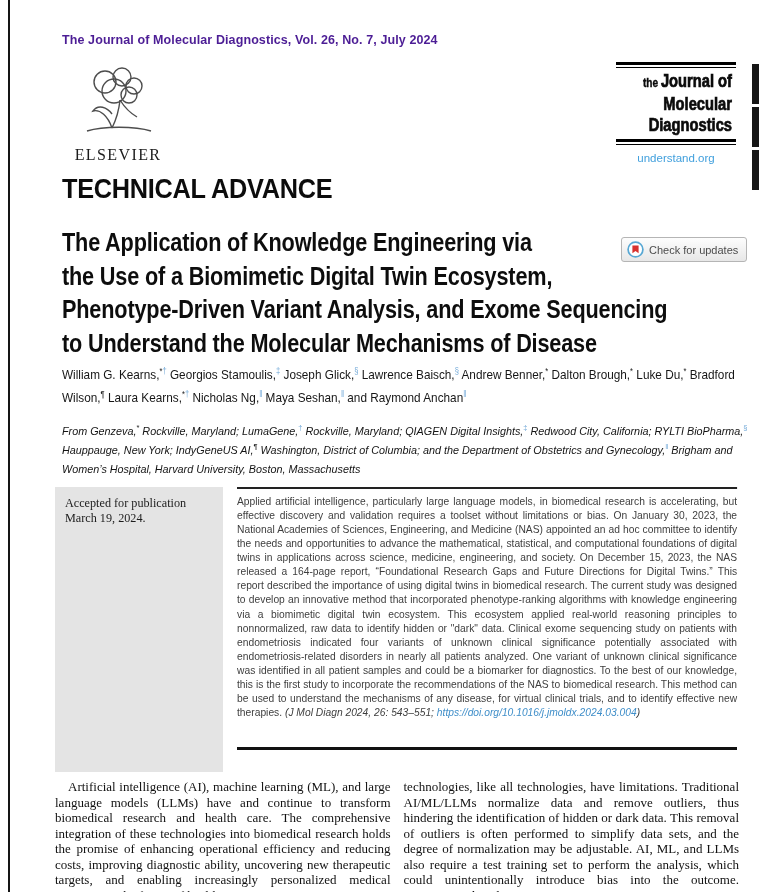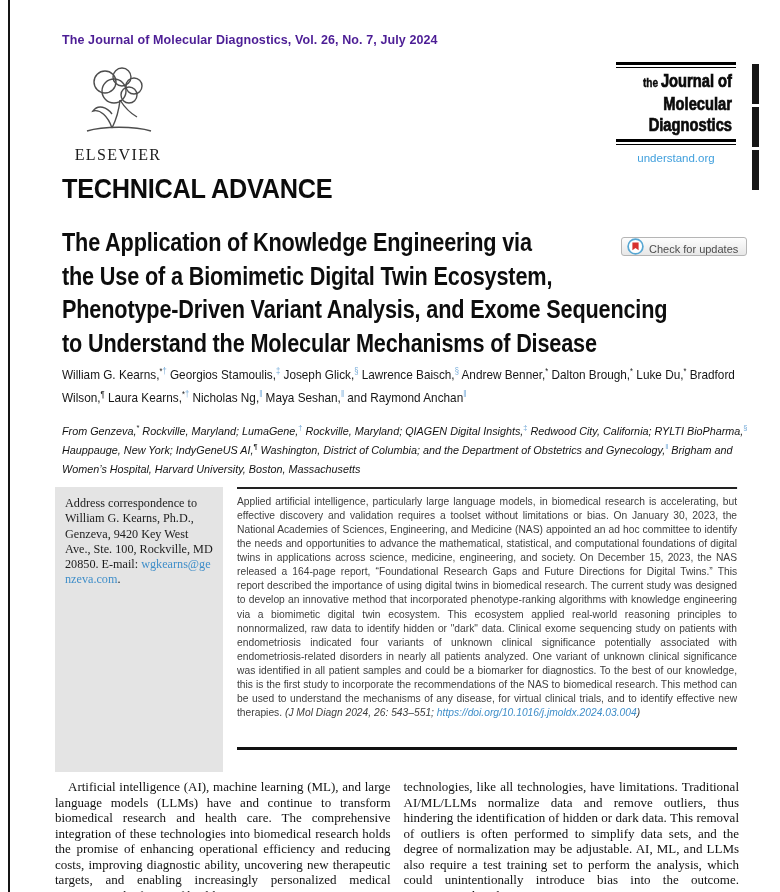--- a/index.html
+++ b/index.html
@@ -26,21 +26,21 @@
   .spine{left:752px;top:64px;width:7px;display:flex;flex-direction:column;gap:3px;}
   .spine div{height:40px;background:#161616;}
   
   .section-heading{left:62px;top:173px;font-size:27.5px;font-weight:800;color:#0c0c0c;
                    letter-spacing:-.3px;transform:scaleX(.92);transform-origin:0 0;white-space:nowrap;}
   
   .title{left:62px;top:226px;width:790px;}
   .title-line{font-size:25.5px;line-height:33.5px;font-weight:bold;color:#0d0d0d;letter-spacing:-.2px;
               transform:scaleX(.85);transform-origin:0 0;white-space:nowrap;}
   
-  .check-badge{left:621px;top:237px;height:19px;display:flex;align-items:flex-end;gap:5px;padding:0 8px 0 5px;
+  .check-badge{left:621px;top:237px;height:25px;display:flex;align-items:center;gap:5px;padding:0 8px 0 5px;
                background:linear-gradient(#fdfdfd,#e7e7e7);border:1px solid #b5b5b5;border-radius:3px;box-sizing:border-box;}
   .check-badge span{font-size:11px;color:#4c4c4c;white-space:nowrap;}
   
   .authors{left:62px;top:362px;width:758px;font-size:13.2px;line-height:19.5px;color:#161616;
            transform:scaleX(.893);transform-origin:0 0;}
   .authors sup{font-size:8.5px;}
   sup.sb{color:#222;}
   sup.su{color:#74aad8;}
   
   .affil{left:62px;top:420px;width:688px;font-family:Liberation Sans, sans-serif;font-style:italic;
@@ -126,22 +126,21 @@
 
 <div class="abs authors">
   
 <span class="aseg"><span>William G. Kearns,</span><sup class="sb">*</sup><sup class="su">†</sup></span><span class="aseg"><span> Georgios Stamoulis,</span><sup class="sb"></sup><sup class="su">‡</sup></span><span class="aseg"><span> Joseph Glick,</span><sup class="sb"></sup><sup class="su">§</sup></span><span class="aseg"><span> Lawrence Baisch,</span><sup class="sb"></sup><sup class="su">§</sup></span><span class="aseg"><span> Andrew Benner,</span><sup class="sb">*</sup><sup class="su"></sup></span><span class="aseg"><span> Dalton Brough,</span><sup class="sb">*</sup><sup class="su"></sup></span><span class="aseg"><span> Luke Du,</span><sup class="sb">*</sup><sup class="su"></sup></span><span class="aseg"><span> Bradford Wilson,</span><sup class="sb">¶</sup><sup class="su"></sup></span><span class="aseg"><span> Laura Kearns,</span><sup class="sb">*</sup><sup class="su">†</sup></span><span class="aseg"><span> Nicholas Ng,</span><sup class="sb"></sup><sup class="su">‖</sup></span><span class="aseg"><span> Maya Seshan,</span><sup class="sb"></sup><sup class="su">‖</sup></span><span class="aseg"><span> and Raymond Anchan</span><sup class="sb"></sup><sup class="su">‖</sup></span></div>
 
 <div class="abs affil">
   
 <span class="fseg"><span>From Genzeva,</span><sup class="sb">*</sup><sup class="su"></sup></span><span class="fseg"><span> Rockville, Maryland; LumaGene,</span><sup class="sb"></sup><sup class="su">†</sup></span><span class="fseg"><span> Rockville, Maryland; QIAGEN Digital Insights,</span><sup class="sb"></sup><sup class="su">‡</sup></span><span class="fseg"><span> Redwood City, California; RYLTI BioPharma,</span><sup class="sb"></sup><sup class="su">§</sup></span><span class="fseg"><span> Hauppauge, New York; IndyGeneUS AI,</span><sup class="sb">¶</sup><sup class="su"></sup></span><span class="fseg"><span> Washington, District of Columbia; and the Department of Obstetrics and Gynecology,</span><sup class="sb"></sup><sup class="su">‖</sup></span><span class="fseg"><span> Brigham and Women’s Hospital, Harvard University, Boston, Massachusetts</span><sup class="sb"></sup><sup class="su"></sup></span></div>
 
 <div class="abs side-box">
-  <p><span>Address correspondence to William G. Kearns, Ph.D., Genzeva, 9420 Key West Ave., Ste. 100, Rockville, MD 20850.</span>
-    <span>E-mail: </span><span class="link email-link">wgkearns@genzeva.com</span><span>.</span></p>
+  <p>Accepted for publication March 19, 2024.</p>
 </div>
 
 <div class="abs abstract">
   <div class="abs-top-rule"></div>
   <div class="abs-text"><span>Applied artificial intelligence, particularly large language models, in biomedical research is acceler­ating, but effective discovery and validation requires a toolset without limitations or bias. On January 30, 2023, the National Academies of Sciences, Engineering, and Medicine (NAS) appointed an ad hoc committee to identify the needs and opportunities to advance the mathematical, statistical, and computational foundations of digital twins in applications across science, medicine, engineering, and society. On December 15, 2023, the NAS released a 164-page report, “Foundational Research Gaps and Future Directions for Digital Twins.” This report described the importance of using digital twins in biomedical research. The current study was designed to develop an innovative method that incorpo­rated phenotype-ranking algorithms with knowledge engineering via a biomimetic digital twin ecosystem. This ecosystem applied real-world reasoning principles to nonnormalized, raw data to identify hidden or "dark" data. Clinical exome sequencing study on patients with endometriosis indi­cated four variants of unknown clinical significance potentially associated with endometriosis-related disorders in nearly all patients analyzed. One variant of unknown clinical significance was identified in all patient samples and could be a biomarker for diagnostics. To the best of our knowledge, this is the first study to incorporate the recommendations of the NAS to biomedical research. This method can be used to understand the mechanisms of any disease, for virtual clinical trials, and to identify effective new therapies. </span><em class="cit">(J Mol Diagn 2024, 26: 543–551; </em><em class="cit link">https://doi.org/10.1016/j.jmoldx.2024.03.004</em><em class="cit">)</em></div>
 </div>
 
 <div class="abs abs-bottom-rule"></div>
 
 <div class="abs bodycols">

